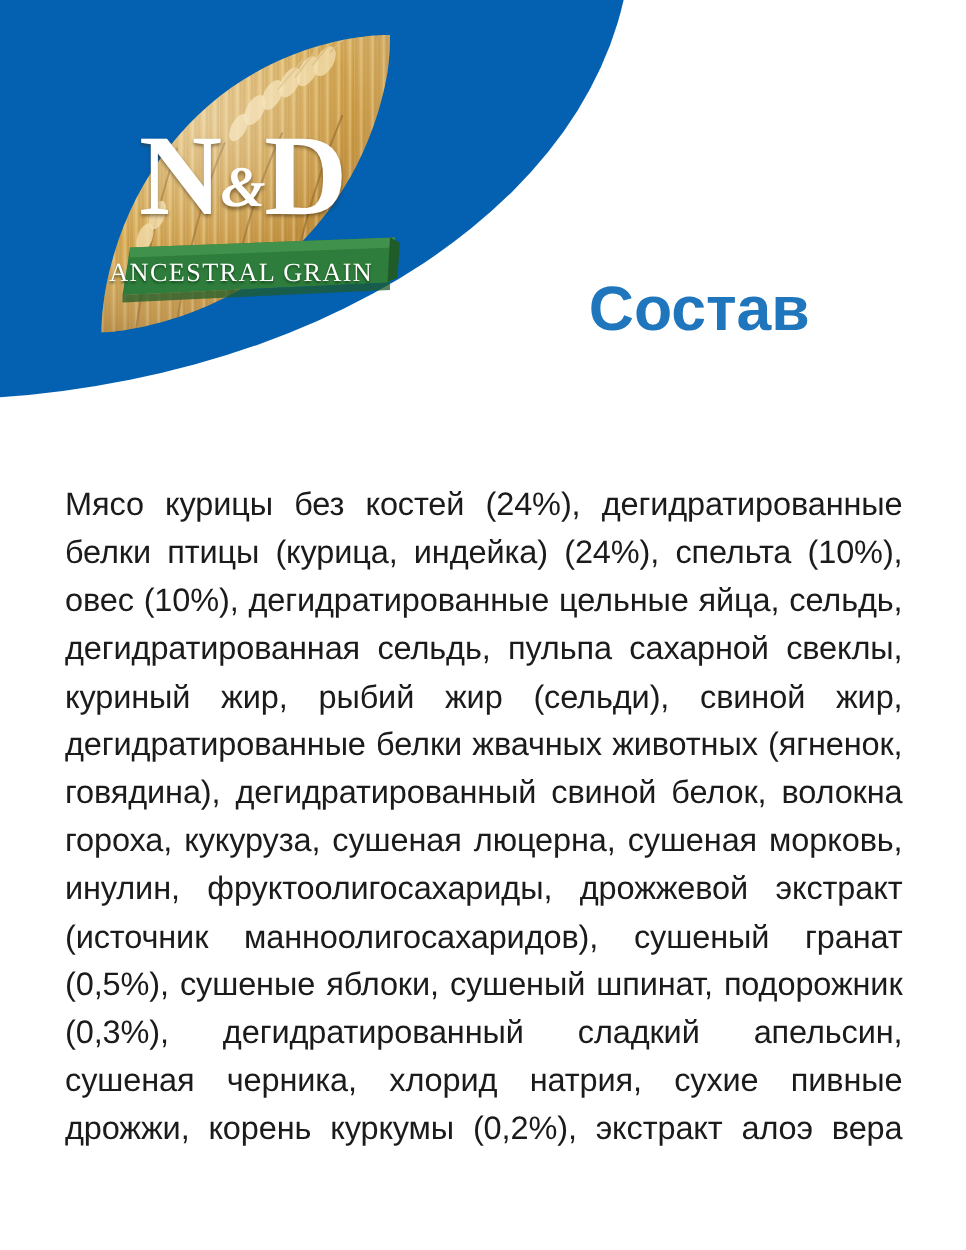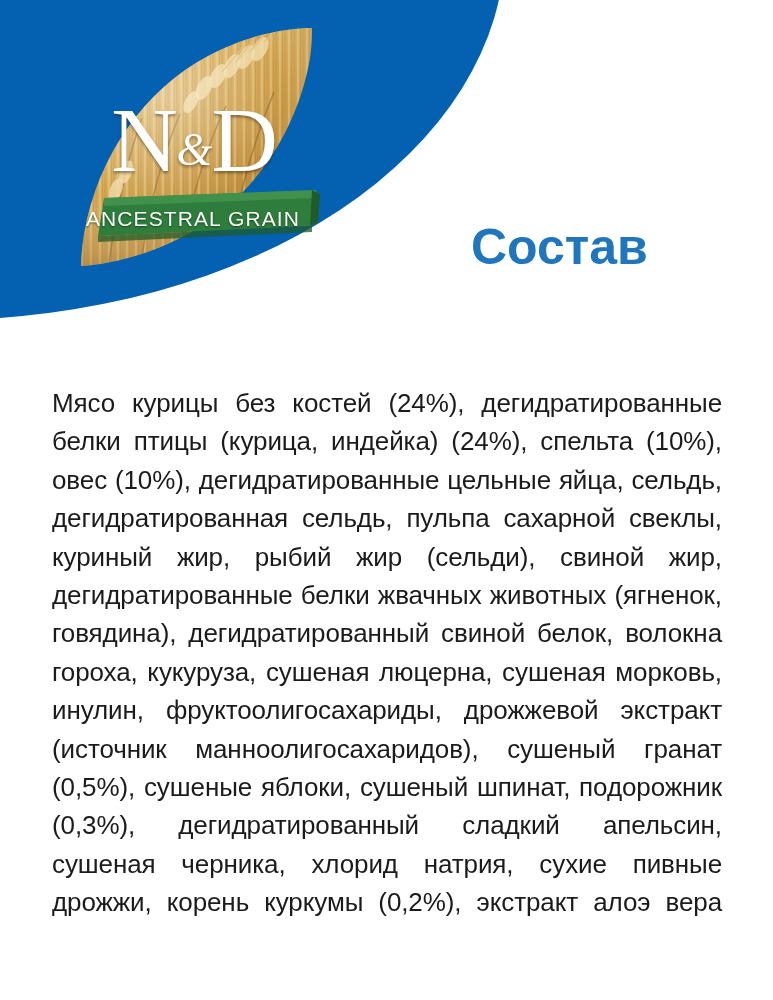--- a/index.html
+++ b/index.html
@@ -51,38 +51,38 @@
   }
   .logo-wordmark {
     position: absolute;
     left: 0;
     top: 72px;
     width: 252px;
     text-align: center;
     font-family: "Liberation Serif", "DejaVu Serif", serif;
     font-size: 92px;
     line-height: 1;
-    font-weight: 400;
+    font-weight: 700;
     color: #ffffff;
     letter-spacing: -1px;
     text-shadow: 0 2px 3px rgba(60,40,10,.55);
     pointer-events: none;
   }
   .logo-wordmark .amp {
     font-size: 46px;
     vertical-align: 6px;
     font-style: italic;
   }
   .logo-ribbon-text {
     position: absolute;
     left: 0;
     top: 186px;
     width: 250px;
     text-align: center;
-    font-family: Liberation Sans, sans-serif;
+    font-family: Liberation Serif, serif;
     font-size: 21px;
     line-height: 1;
     font-weight: 400;
     color: #ffffff;
     letter-spacing: 1.1px;
     text-shadow: 0 1px 2px rgba(0,50,10,.7);
     pointer-events: none;
   }
 
   

